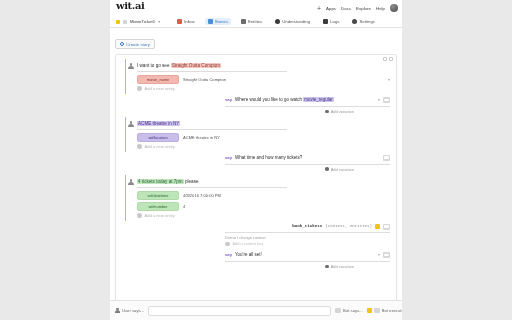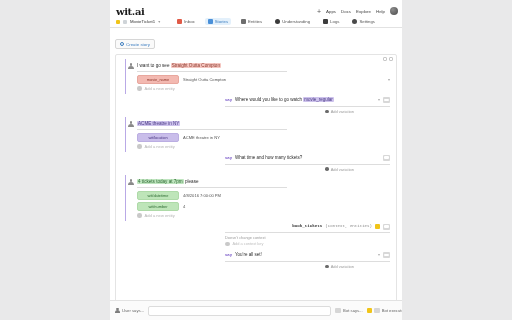--- a/index.html
+++ b/index.html
@@ -14,21 +14,21 @@
     position: absolute;
     left: 110px; top: 0;
     width: 292px; height: 320px;
     background: #ffffff;
     overflow: hidden;
   }
   
   .topbar {
     height: 16px;
     display: flex; 
-    padding: 6px 4px 0 6px;
+    padding: 0 4px 0 6px;
     background: #fff;
   }
   .logo {
     font-family: "DejaVu Serif", serif;
     font-weight: bold;
     font-size: 10px;
     letter-spacing: -0.4px;
     color: #1a1a1a;
   }
   .topbar-right {

